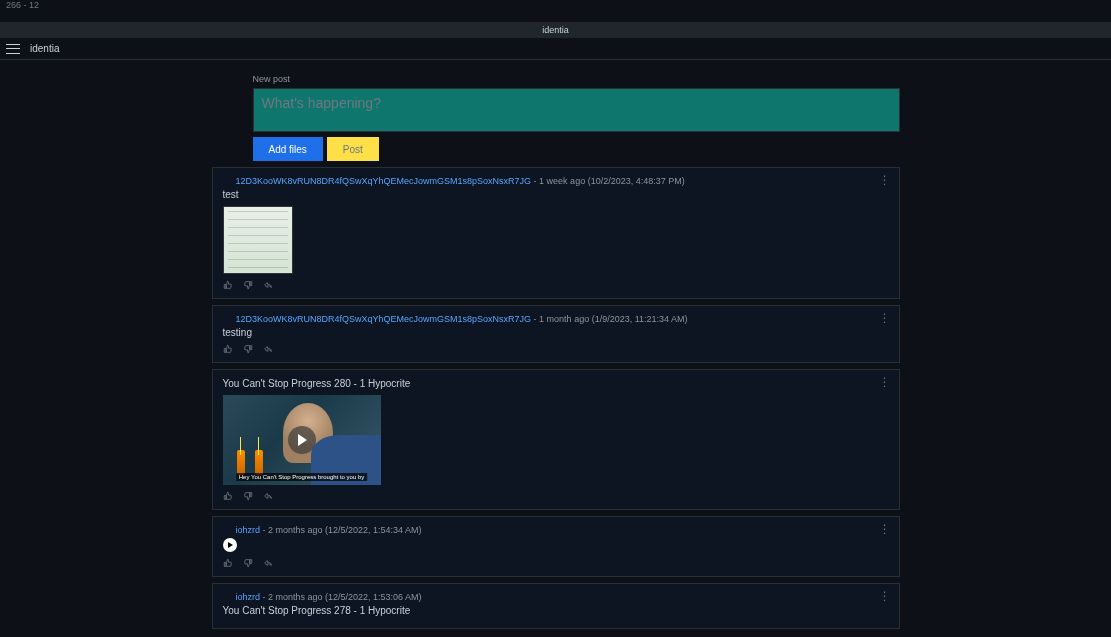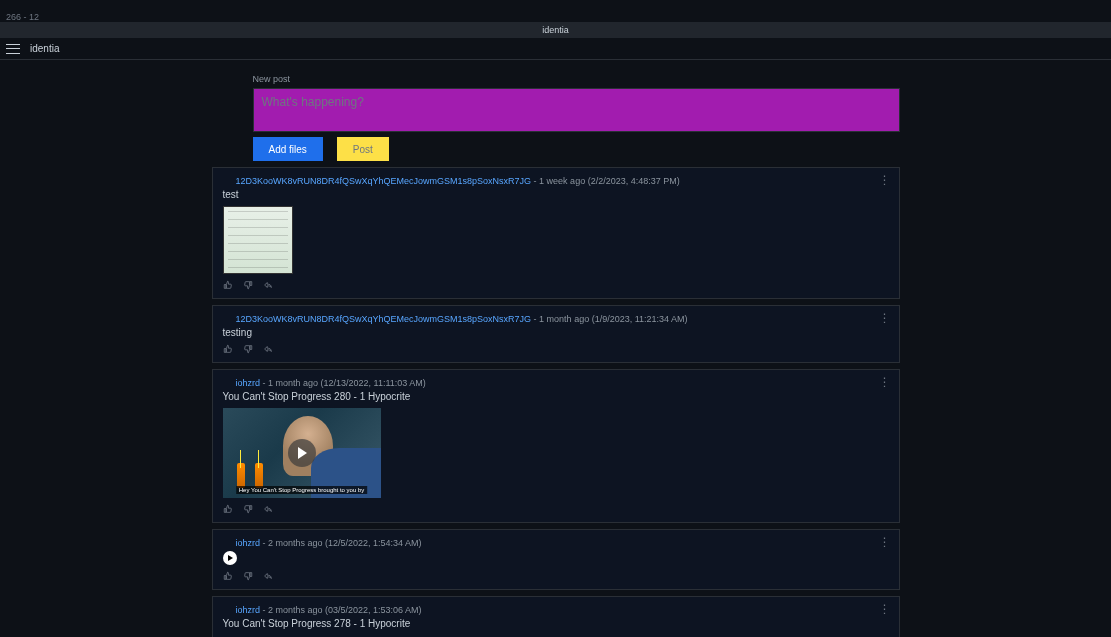--- a/index.html
+++ b/index.html
@@ -8,21 +8,21 @@
     color: #c9d1d9;
     font-family: -apple-system, BlinkMacSystemFont, "Segoe UI", Arial, sans-serif;
     font-size: 11px;
     width: 1111px;
     height: 637px;
     overflow: hidden;
   }
   .topbar {
     height: 22px;
     display: flex;
-    align-items: flex-end;
+    align-items: flex-start;
     padding: 0 6px;
     color: #6e7681;
     font-size: 9px;
   }
   .titlebar {
     height: 16px;
     background: #21262d;
     display: flex;
     align-items: center;
     justify-content: center;
@@ -65,33 +65,33 @@
   }
   .newpost { margin-bottom: 6px; padding-left: 41px; }
   .newpost-label {
     font-size: 9px;
     color: #8b949e;
     margin-bottom: 4px;
   }
   .newpost-textarea {
     width: 100%;
     height: 44px;
-    background: #a21caf;
+    background: #0f766e;
     border: 1px solid #2a2f36;
     color: #c9d1d9;
     padding: 6px 8px;
-    font-size: 12px;
+    font-size: 14px;
     font-family: inherit;
     resize: none;
     outline: none;
   }
   .newpost-textarea::placeholder { color: #6e7681; }
   .newpost-buttons {
     display: flex;
-    gap: 14px;
+    gap: 4px;
     margin-top: 3px;
   }
   .btn {
     height: 24px;
     padding: 0 16px;
     border: none;
     font-size: 10px;
     cursor: pointer;
   }
   .btn-primary { background: #1f6feb; color: #fff; }
@@ -281,21 +281,21 @@
       <textarea class="newpost-textarea" placeholder="What's happening?" style=""></textarea>
       <div class="newpost-buttons">
         <button class="btn btn-primary">Add files</button>
         <button class="btn btn-secondary">Post</button>
       </div>
     </div>
 
     <div class="post">
       <div class="post-more">⋮</div>
       <div class="post-header">
-        <a class="author-link">12D3KooWK8vRUN8DR4fQSwXqYhQEMecJowmGSM1s8pSoxNsxR7JG</a><span> - 1 week ago (2/2/2023, 4:48:37 PM)</span>
+        <a class="author-link">12D3KooWK8vRUN8DR4fQSwXqYhQEMecJowmGSM1s8pSoxNsxR7JG</a><span> - 1 week ago (10/2/2023, 4:48:37 PM)</span>
       </div>
       <div class="post-body">test</div>
       <div class="thumb">
         <div class="thumb-table-lines"></div>
       </div>
       <div class="post-actions">
         <span class="action-icon">
           <svg viewBox="0 0 24 24">
               <path d="M7 11v9H3v-9h4zm3 9h7a2 2 0 0 0 2-2l1-6a2 2 0 0 0-2-2h-5V5a2 2 0 0 0-2-2l-3 8v9z"></path>
             </svg>
@@ -333,23 +333,20 @@
         <span class="action-icon">
           <svg viewBox="0 0 24 24">
               <path d="M4 12l6-6v4c6 0 10 2 10 8-2-3-4-4-10-4v4l-6-6z"></path>
             </svg>
         </span>
       </div>
     </div>
 
     <div class="post">
       <div class="post-more">⋮</div>
-      <div class="post-header">
-        <a class="author-link">iohzrd</a><span> - 1 month ago (12/13/2022, 11:11:03 AM)</span>
-      </div>
       <div class="post-body">You Can't Stop Progress 280 - 1 Hypocrite</div>
       <div class="video-thumb">
         <div class="person"></div>
         <div class="fg"></div>
         <div class="drink d1"></div>
           <div class="straw s1"></div>
         <div class="drink d2"></div>
           <div class="straw s2"></div>
         <div class="play-overlay"></div>
         <div class="caption">Hey You Can't Stop Progress brought to you by</div>
@@ -394,19 +391,19 @@
           <svg viewBox="0 0 24 24">
               <path d="M4 12l6-6v4c6 0 10 2 10 8-2-3-4-4-10-4v4l-6-6z"></path>
             </svg>
         </span>
       </div>
     </div>
 
     <div class="post">
       <div class="post-more">⋮</div>
       <div class="post-header">
-        <a class="author-link">iohzrd</a><span> - 2 months ago (03/5/2022, 1:53:06 AM)</span>
+        <a class="author-link">iohzrd</a><span> - 2 months ago (12/5/2022, 1:53:06 AM)</span>
       </div>
       <div class="post-body">You Can't Stop Progress 278 - 1 Hypocrite</div>
     </div>
 
   </div>
 </div>
 
 </body></html>

